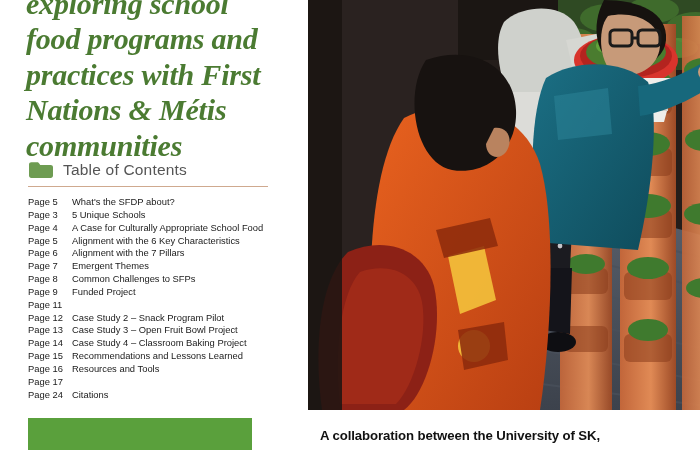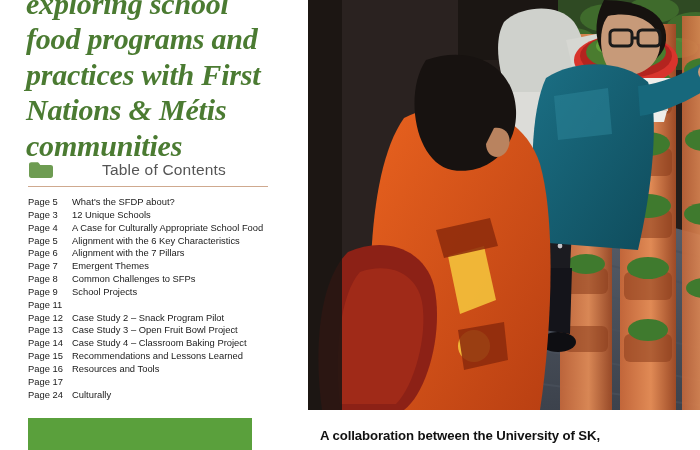--- a/index.html
+++ b/index.html
@@ -58,21 +58,20 @@
     width: 26px;
     height: 20px;
     flex: 0 0 auto;
     display: block;
   }
   .toc-title {
     font-family: "Liberation Sans", sans-serif;
     font-size: 15.5px;
     color: #555555;
     letter-spacing: 0.2px;
-    margin-left: 39px;
   }
   .toc-rule {
     position: absolute;
     left: 28px;
     top: 186px;
     width: 240px;
     height: 1px;
     background: #cfa98f;
   }
 
@@ -162,21 +161,21 @@
 
     <div class="toc-rule"></div>
 
     <div class="toc-list" id="toc-list">
         <div class="toc-row">
           <span class="toc-page">Page 5</span>
           <span class="toc-label">What's the SFDP about?</span>
         </div>
         <div class="toc-row">
           <span class="toc-page">Page 3</span>
-          <span class="toc-label">12 Unique Schools</span>
+          <span class="toc-label">5 Unique Schools</span>
         </div>
         <div class="toc-row">
           <span class="toc-page">Page 4</span>
           <span class="toc-label">A Case for Culturally Appropriate School Food</span>
         </div>
         <div class="toc-row">
           <span class="toc-page">Page 5</span>
           <span class="toc-label">Alignment with the 6 Key Characteristics</span>
         </div>
         <div class="toc-row">
@@ -186,21 +185,21 @@
         <div class="toc-row">
           <span class="toc-page">Page 7</span>
           <span class="toc-label">Emergent Themes</span>
         </div>
         <div class="toc-row">
           <span class="toc-page">Page 8</span>
           <span class="toc-label">Common Challenges to SFPs</span>
         </div>
         <div class="toc-row">
           <span class="toc-page">Page 9</span>
-          <span class="toc-label">School Projects</span>
+          <span class="toc-label">Funded Project</span>
         </div>
         <div class="toc-row">
           <span class="toc-page">Page 11</span>
         </div>
         <div class="toc-row">
           <span class="toc-page">Page 12</span>
           <span class="toc-label">Case Study 2 – Snack Program Pilot</span>
         </div>
         <div class="toc-row">
           <span class="toc-page">Page 13</span>
@@ -216,21 +215,21 @@
         </div>
         <div class="toc-row">
           <span class="toc-page">Page 16</span>
           <span class="toc-label">Resources and Tools</span>
         </div>
         <div class="toc-row">
           <span class="toc-page">Page 17</span>
         </div>
         <div class="toc-row">
           <span class="toc-page">Page 24</span>
-          <span class="toc-label">Culturally</span>
+          <span class="toc-label">Citations</span>
         </div>
       </div>
 
     <div class="green-block"></div>
   </div>
 
   <div class="right-col">
 
     <div class="photo">
       <svg width="412" height="410" viewBox="0 0 412 410" xmlns="http://www.w3.org/2000/svg">

